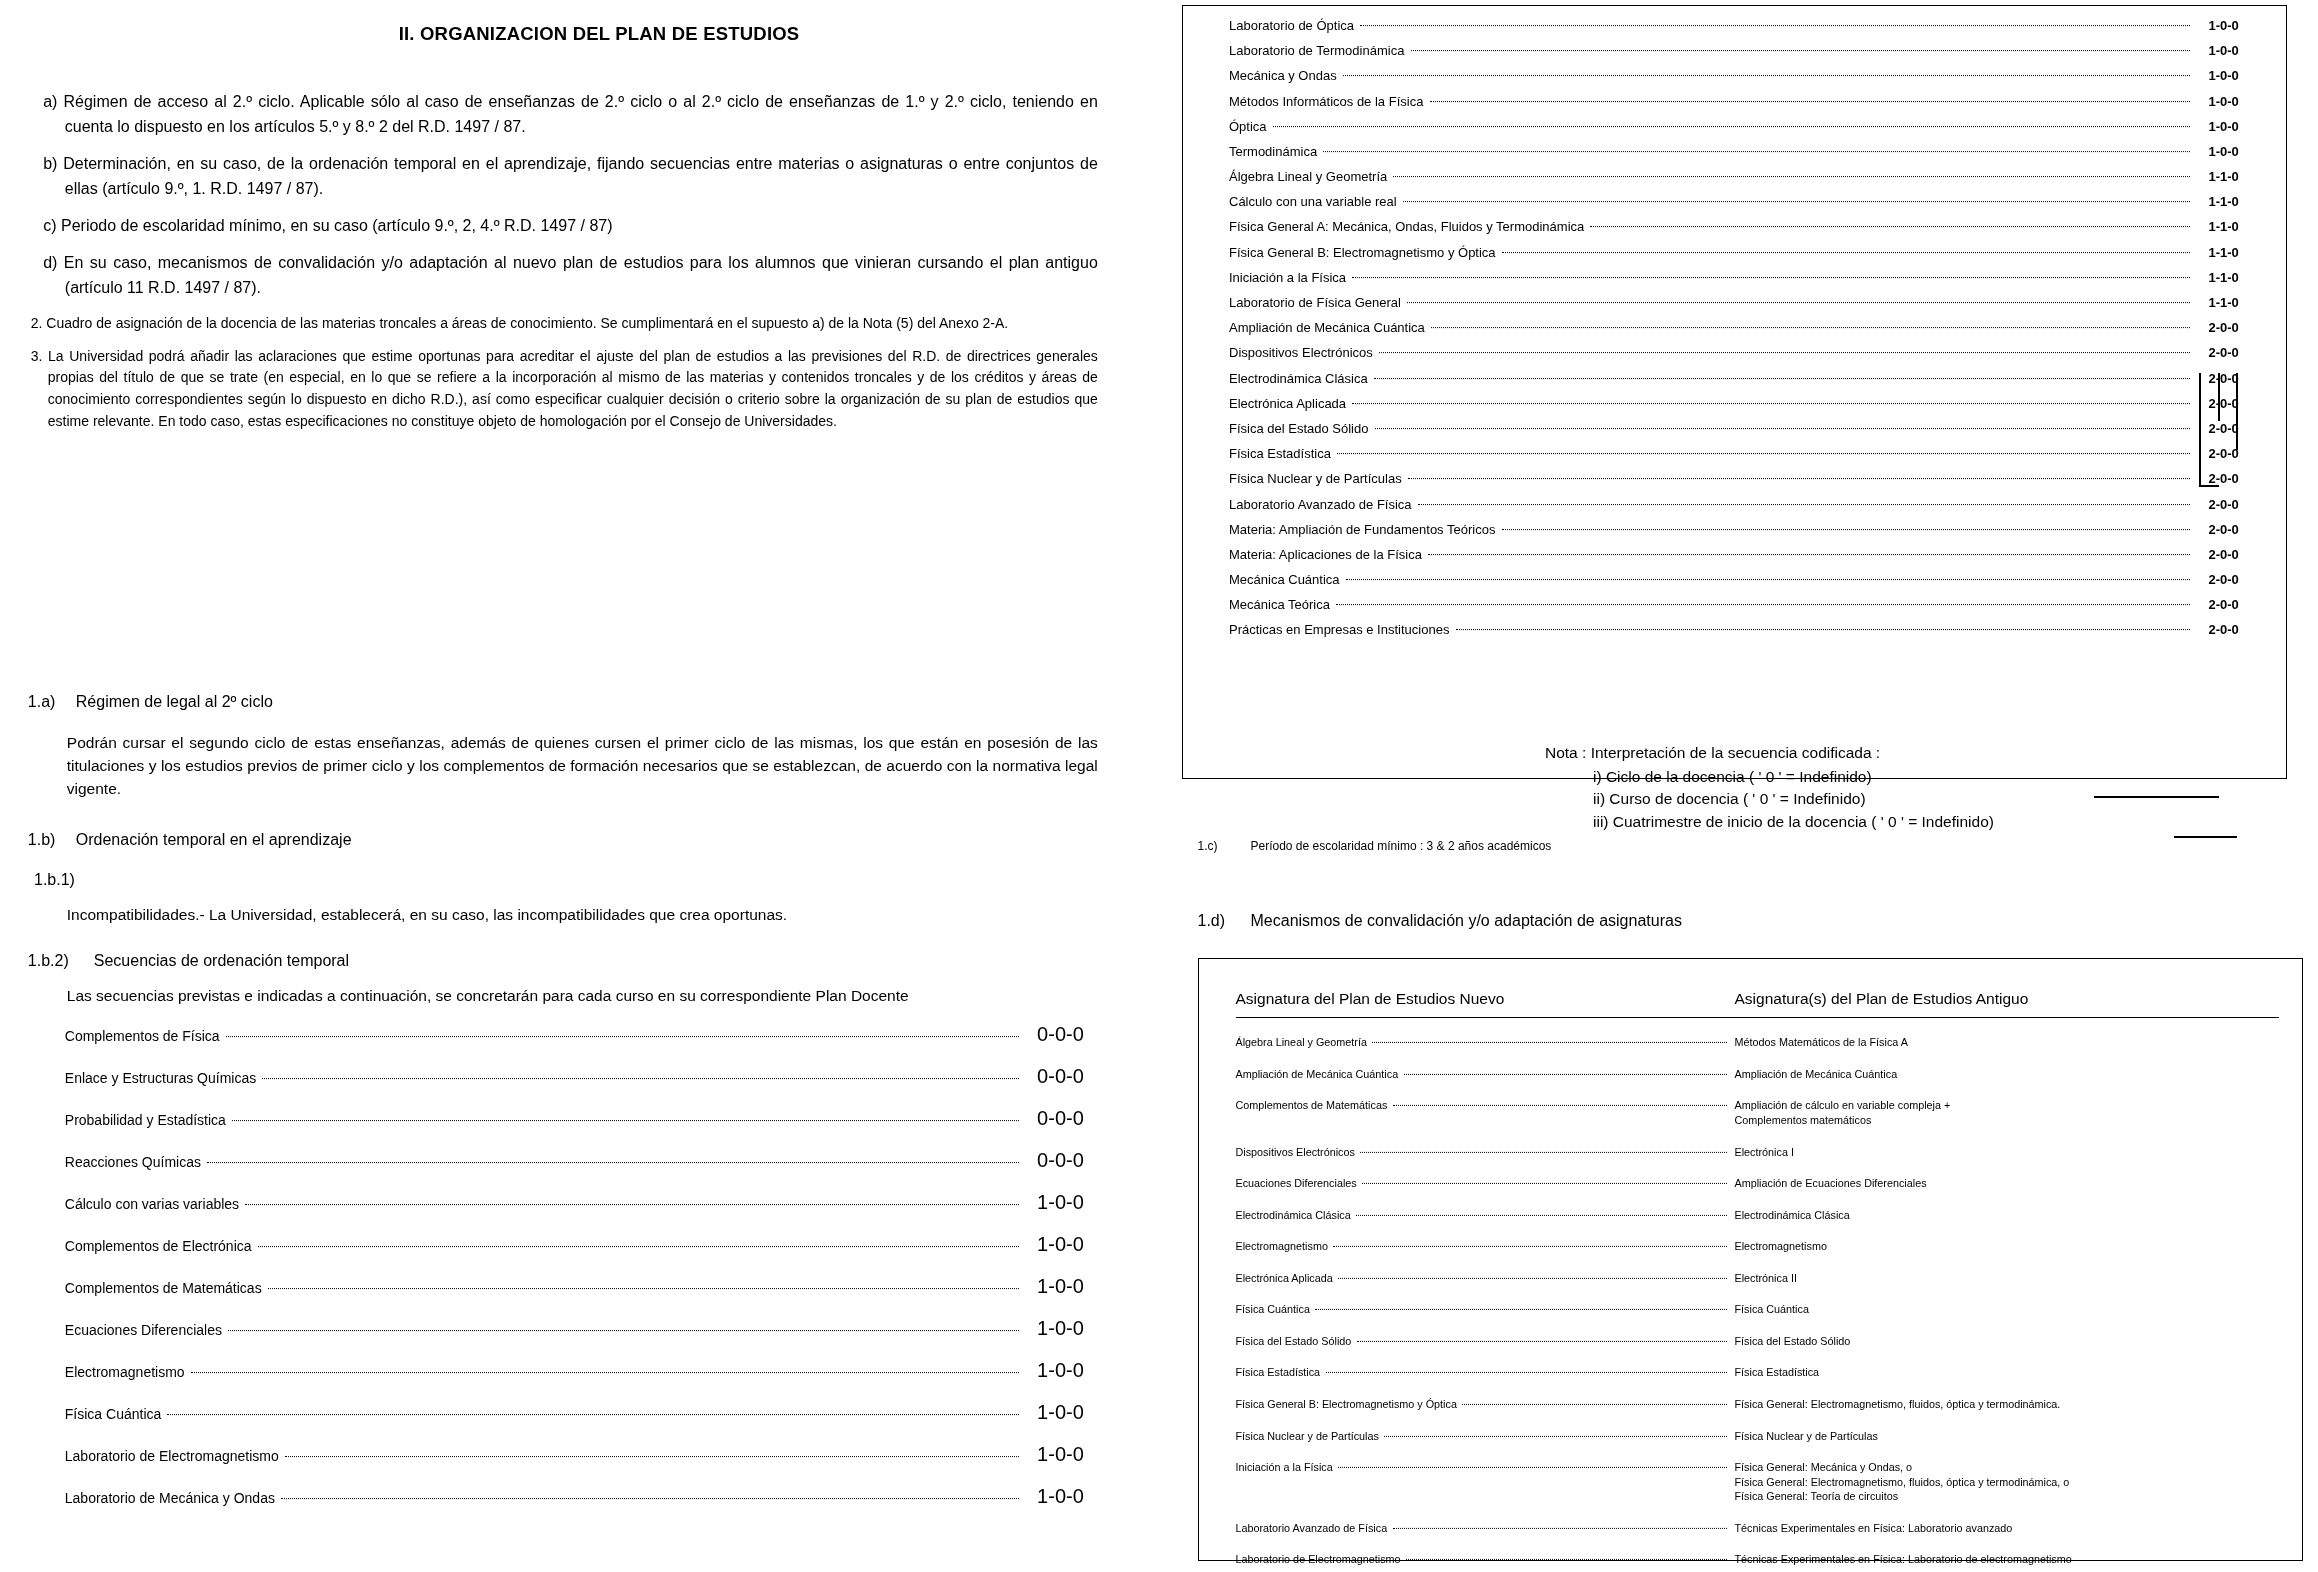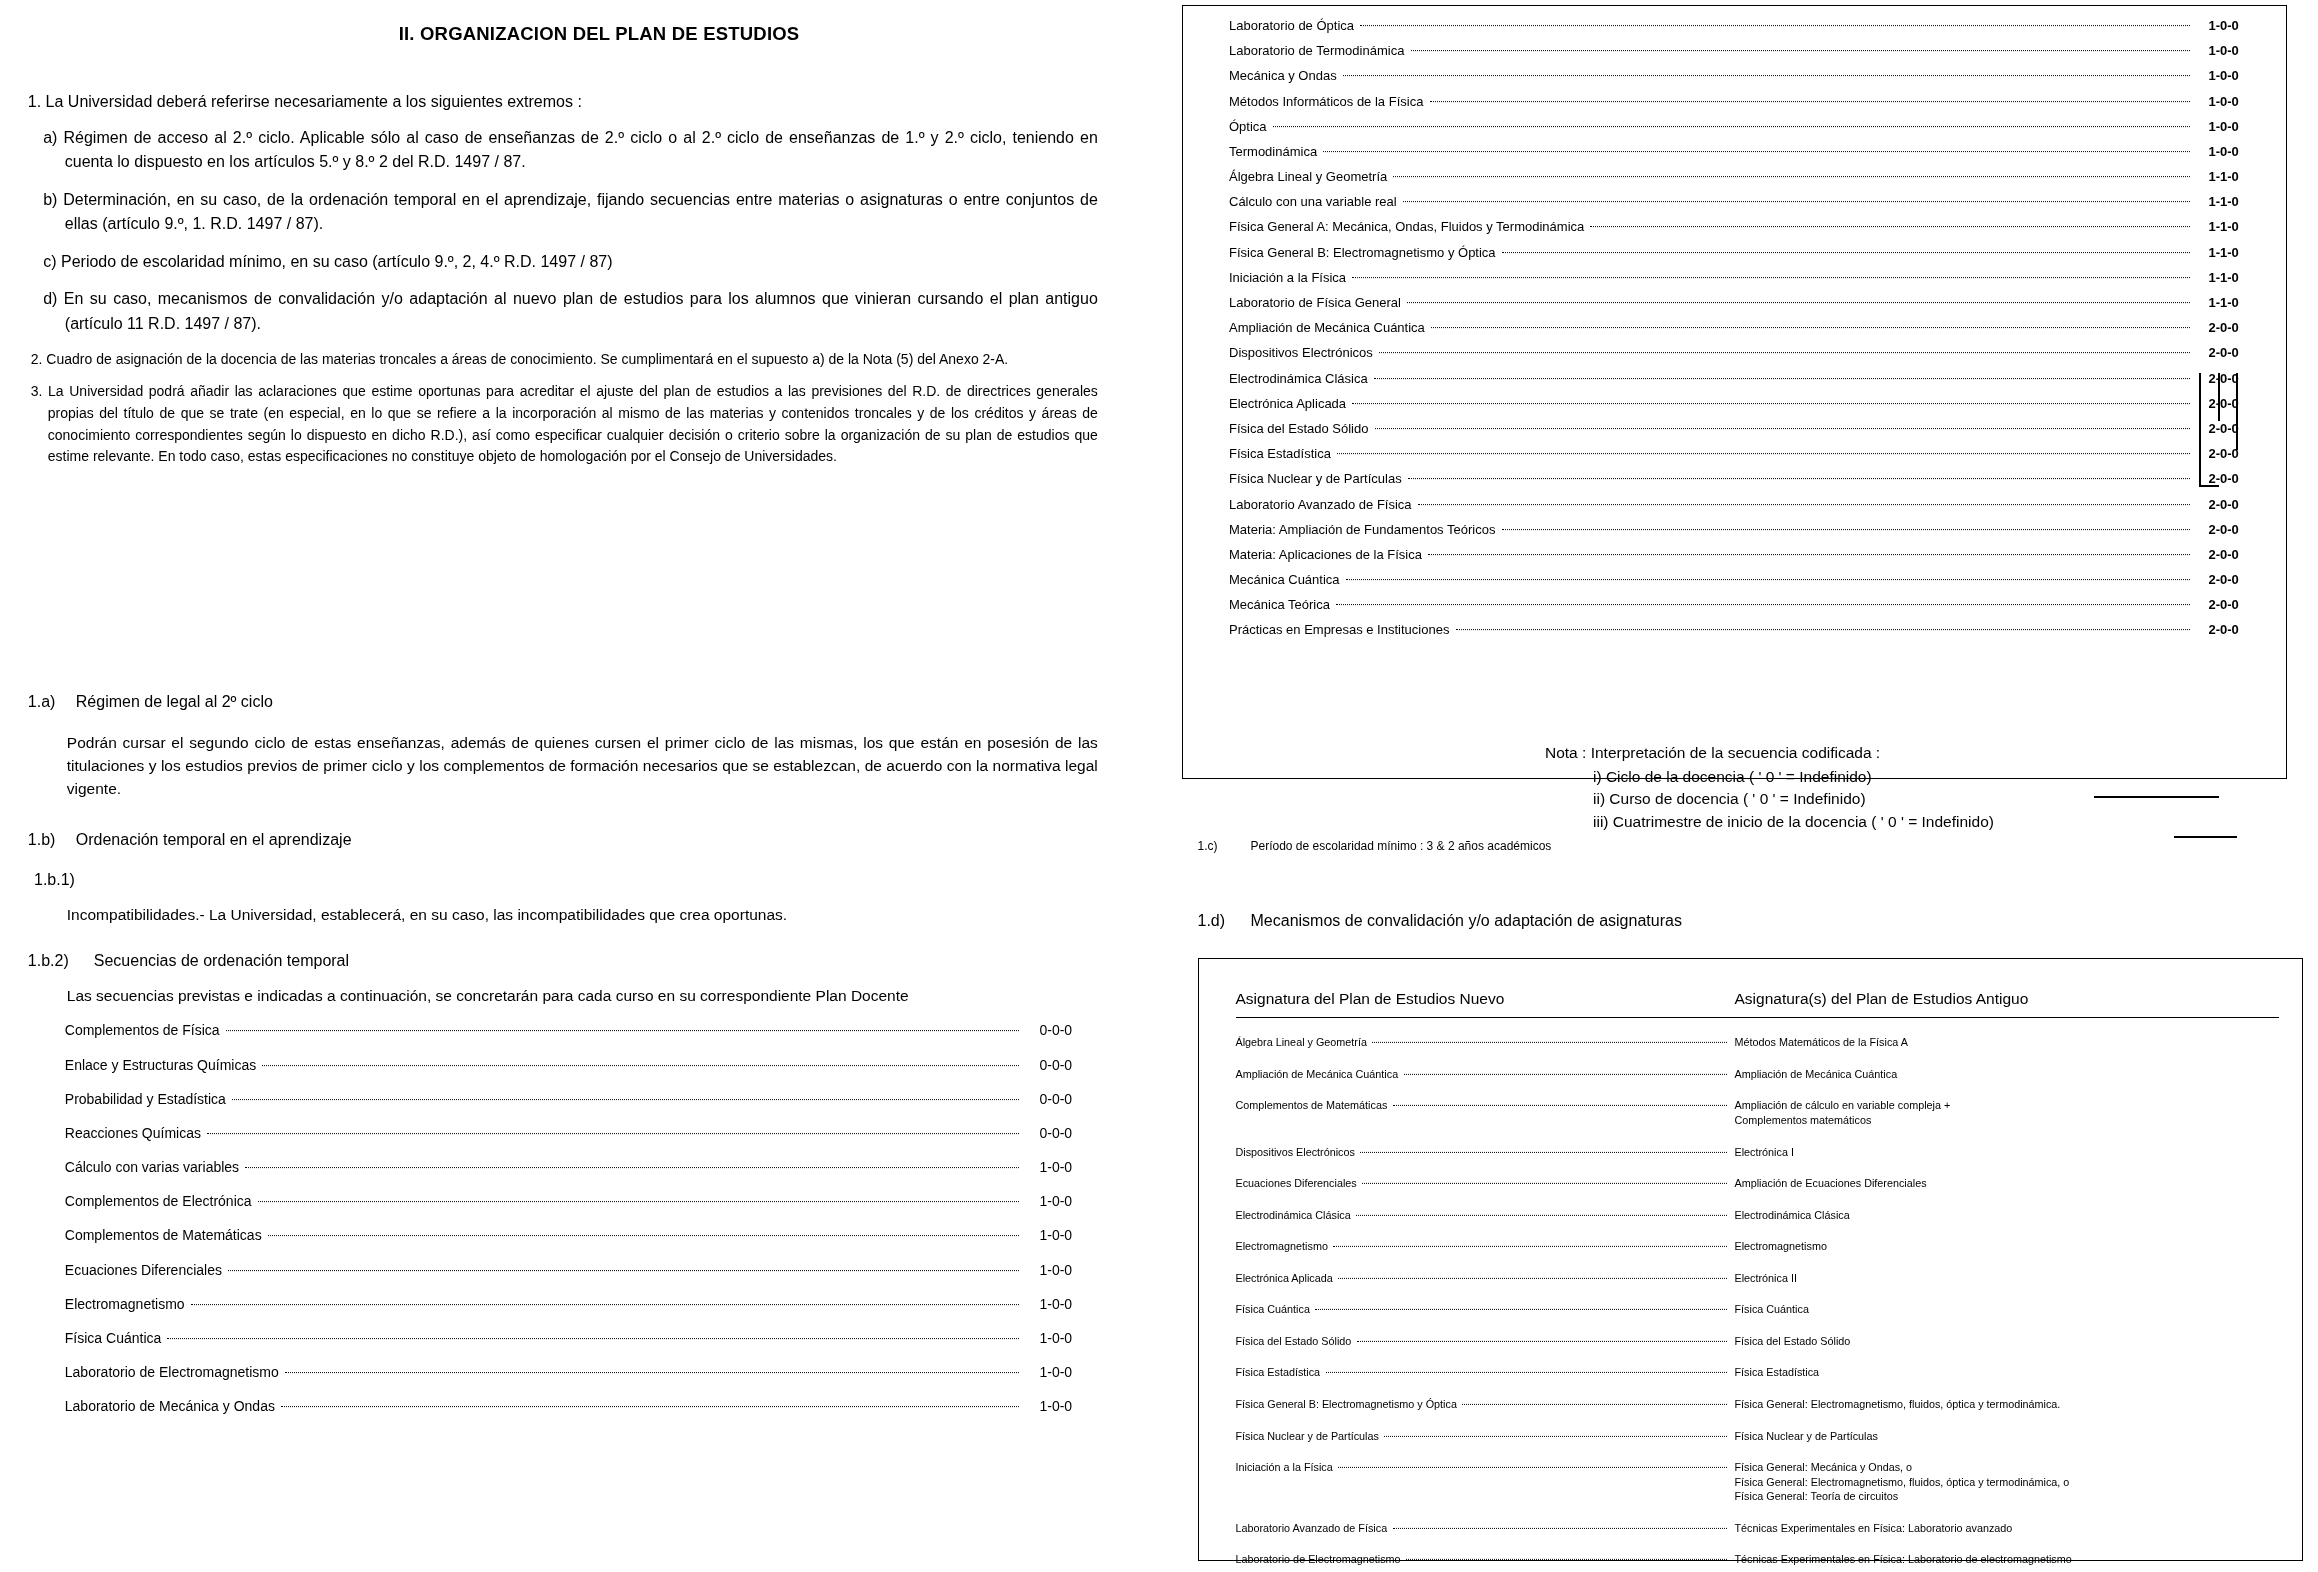--- a/index.html
+++ b/index.html
@@ -135,22 +135,22 @@
   .leader {
     flex: 1 1 auto;
     border-bottom: 1.5px dotted #000;
     transform: translateY(-3.9px);
     min-width: 15.5px;
     height: 0.8px;
   }
   .course-code {
     flex: 0 0 auto;
     padding-left: 9.3px;
-    font-size: 14px;
-    text-align: center;
+    font-size: 20px;
+    text-align: right;
     min-width: 56px;
   }
 
   
   .rbox {
     position: absolute;
     left: 0;
     top: 4.6px;
     width: 1105px;
     height: 774px;
@@ -264,21 +264,20 @@
 </head>
 <body>
 
 <div class="page">
 
   <div class="col-left">
 
     <div class="doc-title">II. ORGANIZACION DEL PLAN DE ESTUDIOS</div>
 
     <div class="box-1">
-      <p class="p-num">1. La Universidad deberá referirse necesariamente a los siguientes extremos :</p>
       <p class="p-lettered">a)  Régimen de acceso al 2.º ciclo.  Aplicable sólo al caso de enseñanzas de 2.º ciclo o al 2.º ciclo de enseñanzas de 1.º y 2.º ciclo, teniendo en cuenta lo dispuesto en los artículos 5.º y 8.º 2 del R.D. 1497 / 87.</p>
       <p class="p-lettered">b)  Determinación,  en su caso,  de la ordenación  temporal en el aprendizaje,  fijando secuencias entre materias o asignaturas o entre conjuntos de ellas (artículo 9.º, 1. R.D. 1497 / 87).</p>
       <p class="p-lettered">c)  Periodo de escolaridad mínimo, en su caso (artículo 9.º, 2, 4.º R.D. 1497 / 87)</p>
       <p class="p-lettered">d)  En su caso,  mecanismos de  convalidación  y/o  adaptación  al  nuevo  plan de estudios  para los alumnos que vinieran cursando el plan antiguo (artículo 11 R.D. 1497 / 87).</p>
       <p class="p-sub">2. Cuadro de asignación de la docencia de las materias  troncales  a áreas de conocimiento.  Se cumplimentará en  el supuesto a) de la Nota (5) del Anexo 2-A.</p>
       <p class="p-sub">3. La Universidad podrá añadir  las aclaraciones que estime  oportunas para acreditar el ajuste del  plan de estudios a las previsiones del R.D.  de directrices generales propias del título de que se trate (en especial,  en lo que se refiere a la incorporación  al  mismo de las materias  y contenidos  troncales y de los  créditos  y áreas  de conocimiento correspondientes según lo dispuesto en  dicho  R.D.),  así como  especificar  cualquier decisión  o criterio sobre  la organización  de su  plan de  estudios  que  estime  relevante.  En todo caso,  estas  especificaciones  no  constituye objeto de homologación por el Consejo de Universidades.</p>
     </div>
 
     <div class="box-2">
 

